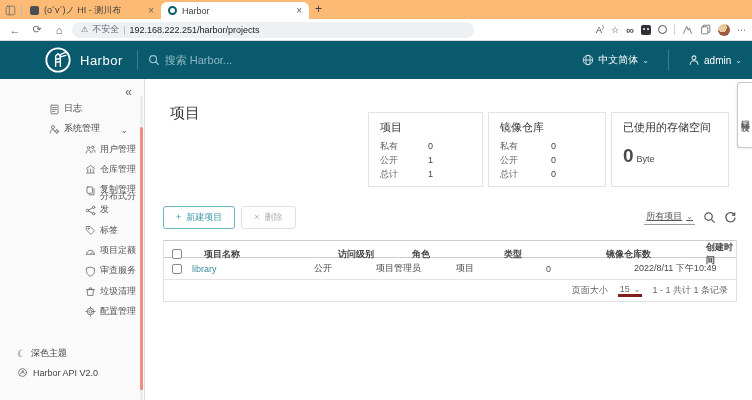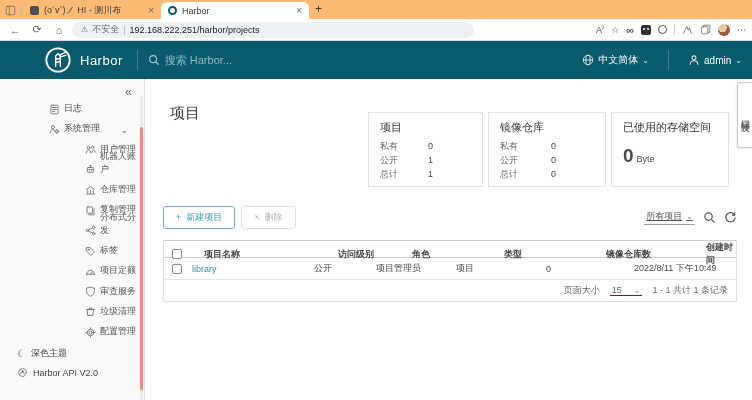--- a/index.html
+++ b/index.html
@@ -86,21 +86,21 @@
 
   .grid { position:absolute; left:18px; top:161px; width:574px; border:1px solid #e0e0e0; border-top:1px solid #ccc; font-size:9px; }
   .grow { display:grid; grid-template-columns:24px 122px 62px 80px 90px 88px 1fr; align-items:center; }
   .grow.header { height:17px; border-bottom:1px solid #ccc; color:#454545; font-weight:700;gap:12px; }
   .grow.datarow { height:22px; border-bottom:1px solid #e4e4e4; color:#4a4a4a; }
   .cell { padding-left:4px; }
   .cb { width:10px; height:10px; border:1px solid #8a8a8a; border-radius:2px; margin-left:8px; background:#fff; }
   a.plink { color:#3a8d9c; text-decoration:none; }
   .gfooter { height:21px; display:flex; align-items:center; justify-content:flex-end; gap:10px;
     color:#666; padding-right:8px; font-size:9px; }
-  .psize { display:flex; align-items:center; gap:12px; border-bottom:1px solid #7f1d1d; padding:0 2px; }
+  .psize { display:flex; align-items:center; gap:4px; border-bottom:3px solid #7f1d1d; padding:0 2px; }
 
   .side-tab { position:absolute; right:0; top:3px; width:15px; height:66px; background:#fff;
     border:1px solid #c9c9c9; border-right:none; border-radius:3px 0 0 3px;
     display:flex; align-items:center; justify-content:center; box-shadow:-1px 1px 2px rgba(0,0,0,.08); }
   .side-tab span { writing-mode:vertical-rl; font-size:9px; color:#555; letter-spacing:1px; }
 
   svg.lineicon { stroke:#6f6f6f; fill:none; stroke-width:1.1; stroke-linecap:round; stroke-linejoin:round; }
 </style>
 </head>
 <body>
@@ -237,32 +237,20 @@
         <li class="lv2">
           <span class="ico">
               <svg width="11" height="11" viewBox="0 0 14 14" class="lineicon">
                 <circle cx="4.5" cy="4.8" r="1.7"></circle>
                 <path d="M1.5 11.5c0-2.4 1.5-3.6 3-3.6s3 1.2 3 3.6"></path>
                 <circle cx="9.8" cy="4.2" r="1.5"></circle>
                 <path d="M9 10.5c.2-2 1.3-3 2.3-3 1.1 0 1.2 1 1.4 3"></path>
               </svg>
             </span>
           <span>用户管理</span>
-        </li>
-        <li class="lv2">
-          <span class="ico">
-              <svg width="11" height="11" viewBox="0 0 14 14" class="lineicon">
-                <rect x="3" y="4.5" width="8" height="6" rx="1"></rect>
-                <circle cx="5.5" cy="7.3" r="0.6" fill="#6f6f6f"></circle>
-                <circle cx="8.5" cy="7.3" r="0.6" fill="#6f6f6f"></circle>
-                <line x1="7" y1="4.5" x2="7" y2="2.8"></line>
-                <circle cx="7" cy="2.2" r="0.6"></circle>
-              </svg>
-            </span>
-          <span>机器人账户</span>
         </li>
         <li class="lv2">
           <span class="ico">
               <svg width="11" height="11" viewBox="0 0 14 14" class="lineicon">
                 <path d="M2 5.5 7 2l5 3.5"></path>
                 <line x1="3.5" y1="6.5" x2="3.5" y2="10.5"></line>
                 <line x1="7" y1="6.5" x2="7" y2="10.5"></line>
                 <line x1="10.5" y1="6.5" x2="10.5" y2="10.5"></line>
                 <line x1="2" y1="11.5" x2="12" y2="11.5"></line>
               </svg>

